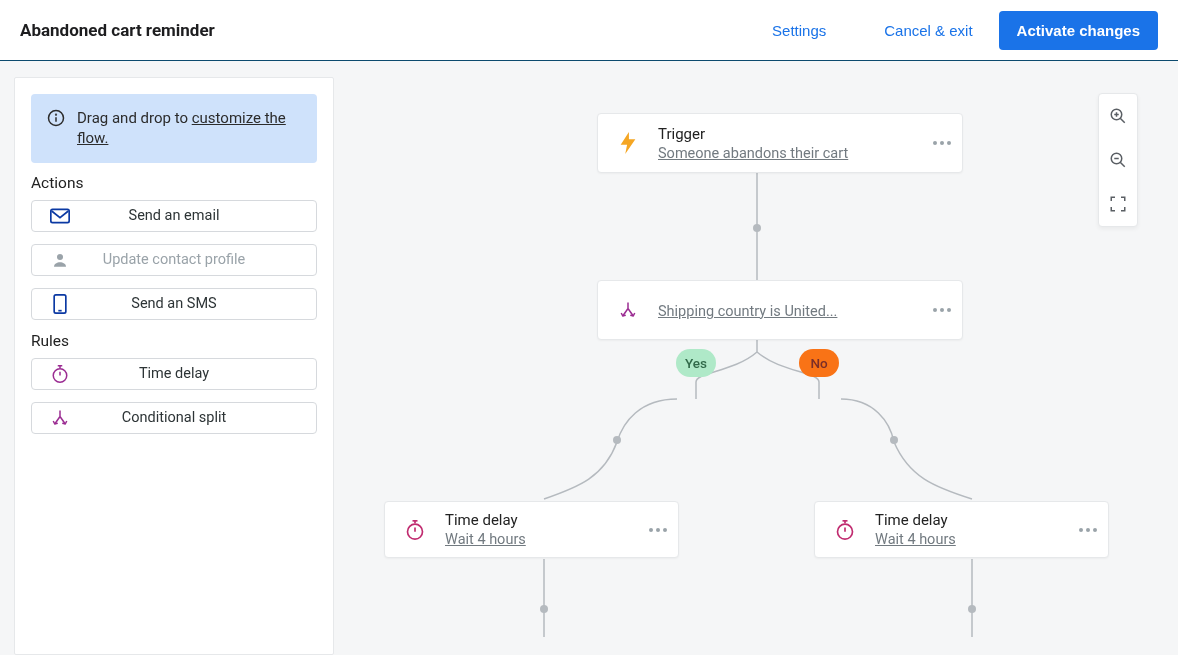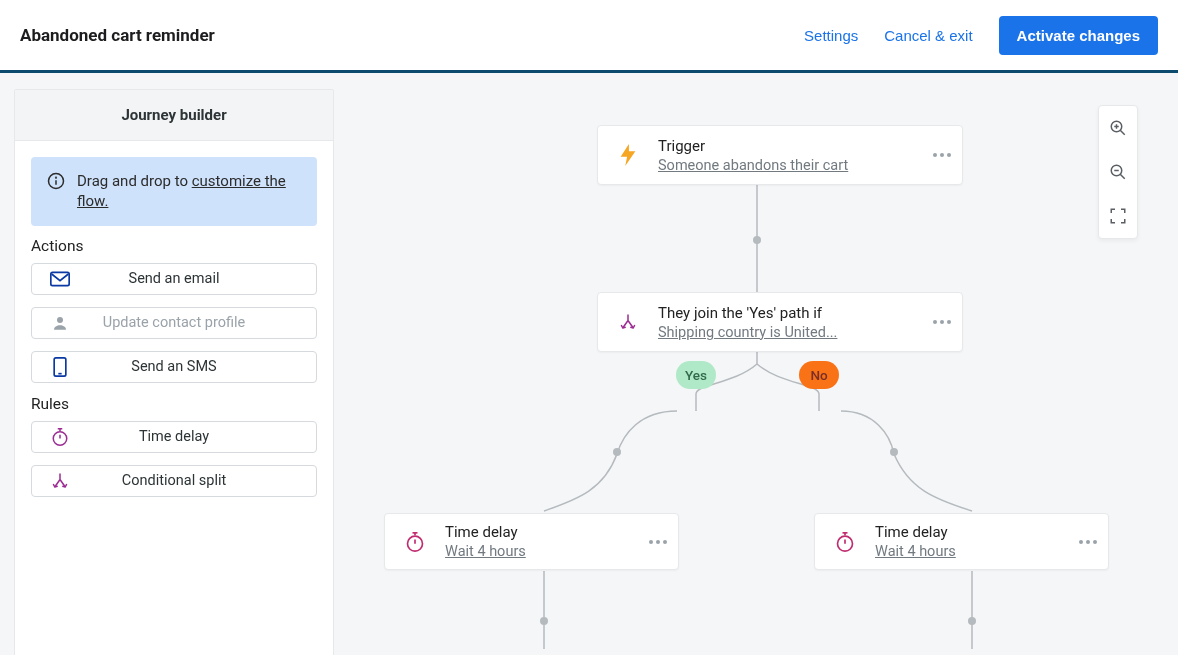--- a/index.html
+++ b/index.html
@@ -5,23 +5,23 @@
 * { box-sizing: border-box; margin: 0; padding: 0; }
 body {
   font-family: -apple-system, BlinkMacSystemFont, "Segoe UI", Roboto, Arial, sans-serif;
   background: #f5f6f7;
   color: #2d3436;
   width: 1178px;
   height: 655px;
   overflow: hidden;
 }
 .topbar {
-  height: 73px;
+  height: 61px;
   background: #fff;
-  border-bottom: 3px solid #0c4a6e;
+  border-bottom: 1px solid #0c4a6e;
   display: flex;
   align-items: center;
   padding: 8px 20px;
 }
 .title {
   font-size: 17px;
   font-weight: 700;
   color: #1d1d1f;
 }
 .topbar-actions {
@@ -29,20 +29,21 @@
   display: flex;
   align-items: center;
   gap: 26px;
 }
 .link-btn {
   font-size: 15px;
   color: #1a73e8;
   background: none;
   border: none;
   cursor: pointer;
+  margin-left: 32px;
 }
 .primary-btn {
   background: #1a73e8;
   color: #fff;
   border: none;
   border-radius: 4px;
   padding: 11px 18px;
   font-size: 15px;
   font-weight: 700;
   cursor: pointer;
@@ -195,21 +196,20 @@
   <div class="topbar-actions">
     <button class="link-btn">Settings</button>
     <button class="link-btn">Cancel &amp; exit</button>
     <button class="primary-btn">Activate changes</button>
   </div>
 </div>
 
 <div class="workspace">
 
   <aside class="sidebar">
-    <div class="sidebar-header">Journey builder</div>
     <div class="sidebar-body">
       <div class="info-banner">
         <svg class="info-icon-svg" width="18" height="18" viewBox="0 0 24 24" fill="none" stroke="#2c2c2c" stroke-width="2">
             <circle cx="12" cy="12" r="10"></circle>
             <line x1="12" y1="11" x2="12" y2="17"></line>
             <circle cx="12" cy="7.5" r="0.5" fill="#2c2c2c"></circle>
           </svg>
         <div class="text">
           <span>Drag and drop to </span><span class="underline">customize the flow.</span>
         </div>
@@ -353,21 +353,20 @@
       <div class="node-icon">
         <svg width="18" height="18" viewBox="0 0 24 24" fill="none" stroke="#9b2c92" stroke-width="2">
             <line x1="12" y1="2" x2="12" y2="10"></line>
             <path d="M12 10 L5 20"></path>
             <path d="M12 10 L19 20"></path>
             <polyline points="3,16 5,20 9,19" fill="none"></polyline>
             <polyline points="21,16 19,20 15,19" fill="none"></polyline>
           </svg>
       </div>
       <div class="node-body">
-        <div class="node-title">They join the 'Yes' path if</div>
         <div class="node-sub">Shipping country is United...</div>
       </div>
       <div class="node-menu">
           <div class="dots">
             <span></span>
             <span></span>
             <span></span>
           </div>
         </div>
     </div>

